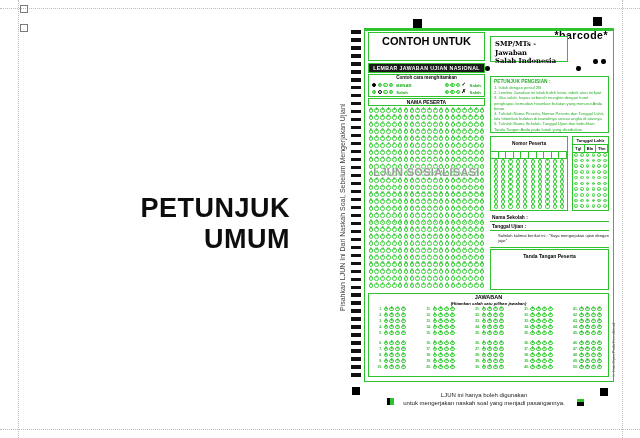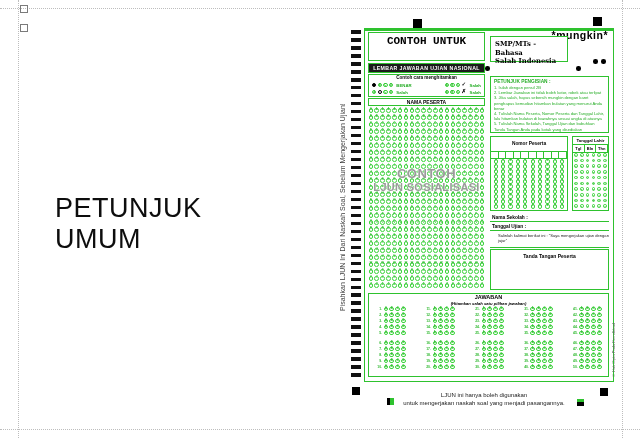--- a/index.html
+++ b/index.html
@@ -5,42 +5,42 @@
   html,body{margin:0;padding:0;background:#fff;font-family:"Liberation Sans",sans-serif;}
   .sheet{position:relative;width:640px;height:438px;background:#fff;overflow:hidden;}
   .abs{position:absolute;box-sizing:border-box;}
 
   
   .dot-h{position:absolute;left:0;right:0;border-top:1px dotted #bdbdbd;height:0;}
   .dot-v{position:absolute;top:0;bottom:0;border-left:1px dotted #bdbdbd;width:0;}
   .corner-sq{position:absolute;width:8px;height:8px;border:1.5px solid #7a7a7a;box-sizing:border-box;}
 
   
-  .pu-title{position:absolute;left:55px;top:193px;width:235px;text-align:left;
-    font-size:27px;font-weight:normal;color:#0d0d0d;letter-spacing:.5px;}
+  .pu-title{position:absolute;left:55px;top:193px;width:235px;text-align:right;
+    font-size:27px;font-weight:bold;color:#0d0d0d;letter-spacing:.5px;}
   .vert-note{position:absolute;left:336px;top:25px;height:365px;width:12px;display:flex;
     align-items:center;justify-content:center;writing-mode:vertical-rl;transform:rotate(180deg);
     font-size:7px;color:#3c3c3c;white-space:nowrap;}
 
   
   .tmarks{position:absolute;left:351px;top:30px;width:10px;}
   .tmark{width:10px;height:3.6px;background:#111;margin-bottom:4.4px;}
 
   .blk-sq{position:absolute;background:#000;}
   .duo-sq-h{position:absolute;width:7px;height:7px;background:linear-gradient(90deg,#000 45%,#2ec22e 45%);}
   .duo-sq-v{position:absolute;width:7px;height:7px;background:linear-gradient(180deg,#2ec22e 45%,#000 45%);}
   .regdot{position:absolute;width:4.5px;height:4.5px;border-radius:50%;background:#000;}
 
   
   .form-frame{position:absolute;left:364px;top:28px;width:248px;height:350px;
     border:1px solid #2ec22e;border-top:3px solid #2ec22e;}
 
   .gbox{border:1px solid #2ec22e;background:#fff;}
   .title-box{left:368px;top:32px;width:117px;height:29px;text-align:center;
-    font-family:Liberation Mono, monospace;font-weight:bold;font-size:11px;line-height:13px;padding-top:2px;color:#000;}
+    font-family:Liberation Sans, sans-serif;font-weight:bold;font-size:11px;line-height:13px;padding-top:2px;color:#000;}
   .banner{left:368px;top:63px;width:117px;height:10px;background:#1b1b1b;border:1px solid #2ec22e;
     color:#fff;font-size:5.2px;font-weight:bold;text-align:center;line-height:8px;letter-spacing:.4px;}
   .contoh-box{left:368px;top:74px;width:117px;height:23px;}
   .contoh-title{font-size:4.6px;font-weight:bold;text-align:center;line-height:6.5px;color:#000;}
   .exrow{display:flex;align-items:center;justify-content:space-between;padding:0 3px;height:7px;}
   .exgrp{display:flex;align-items:center;gap:1.2px;}
   .exlabel{font-size:4.3px;font-weight:bold;color:#26ad26;margin-left:2px;}
   .nama-bar{left:368px;top:98px;width:117px;height:8px;font-size:5px;font-weight:bold;
     text-align:center;line-height:7px;color:#000;}
 
@@ -747,27 +747,26 @@
       <div class="bub nb">Z</div>
       <div class="bub nb">Z</div>
       <div class="bub nb">Z</div>
       <div class="bub nb">Z</div>
       <div class="bub nb">Z</div>
       <div class="bub nb">Z</div>
       <div class="bub nb">Z</div>
       <div class="bub nb">Z</div>
     </div>
   <div class="abs watermark">
-    <div class="wm1">CONTOH</div>
     <div class="wm2">LJUN SOSIALISASI</div>
   </div>
 
-  <div class="abs barcode">*mungkin*</div>
+  <div class="abs barcode">*barcode*</div>
   <div class="abs gbox subject-box">
-    <div>SMP/MTs - Bahasa</div>
+    <div>SMP/MTs - Jawaban</div>
     <div>Salah Indonesia</div>
   </div>
 
   <div class="abs gbox petunjuk-box">
     <div class="petunjuk-head">PETUNJUK PENGISIAN :</div>
     <div>
         <div class="pitem">1. Isilah dengan pensil 2B</div>
         <div class="pitem">2. Lembar Jawaban ini tidak boleh kotor, robek atau terlipat</div>
         <div class="pitem">3. Jika salah, hapus sebersih mungkin dengan karet penghapus kemudian hitamkan bulatan yang menurut Anda benar</div>
         <div class="pitem">4. Tulislah Nama Peserta, Nomor Peserta dan Tanggal Lahir, lalu hitamkan bulatan di bawahnya sesuai angka di atasnya</div>

